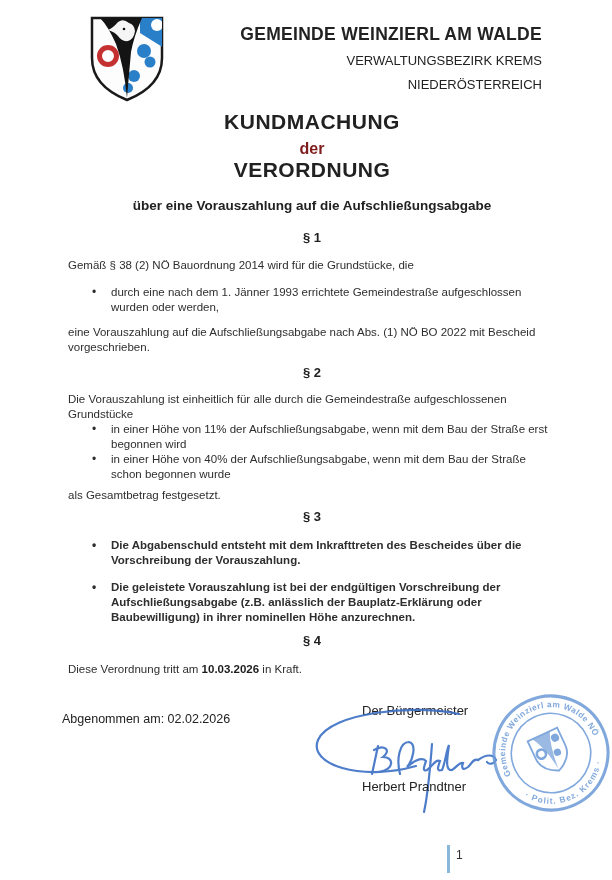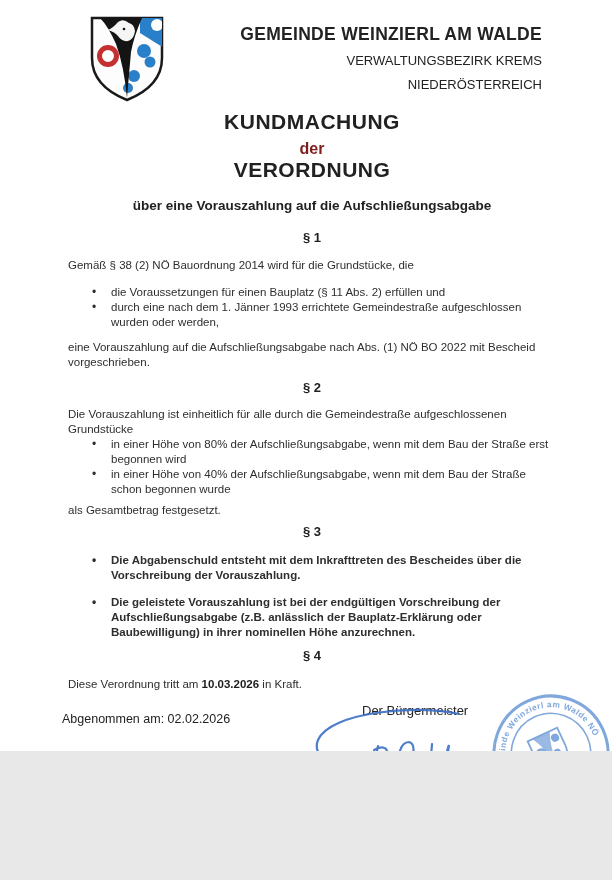--- a/index.html
+++ b/index.html
@@ -1,19 +1,19 @@
 <!DOCTYPE html>
 <html><head>
 <meta charset="utf-8">
 <style>
   * { margin:0; padding:0; box-sizing:border-box; }
   html,body { background:#e8e8e8; }
   .page {
     position:relative;
-    width:612px; height:751px;
+    width:612px; height:880px;
     background:#ffffff;
     font-family:"Liberation Sans", sans-serif;
     color:#2e2e2e;
     overflow:hidden;
     margin:0 auto;
   }
   
   .crest { position:absolute; left:88px; top:16px; }
   .header-text { position:absolute; right:70px; top:24px; text-align:right; color:#222; }
   .header-municipality { font-size:17.5px; font-weight:bold; letter-spacing:0.3px; }
@@ -91,29 +91,28 @@
 
   <div class="content">
     <div class="title-1">KUNDMACHUNG</div>
     <div class="title-2">der</div>
     <div class="title-3">VERORDNUNG</div>
     <div class="subject">über eine Vorauszahlung auf die Aufschließungsabgabe</div>
 
     <div class="para-heading s1h">§ 1</div>
     <p class="body-p s1intro">Gemäß § 38 (2) NÖ Bauordnung 2014 wird für die Grundstücke, die</p>
     <ul class="doc-list s1ul">
-      <li>die Voraussetzungen für einen Bauplatz (§ 11 Abs. 2) erfüllen und</li>
       <li>durch eine nach dem 1. Jänner 1993 errichtete Gemeindestraße aufgeschlossen wurden oder werden,</li>
     </ul>
     <p class="body-p s1outro">eine Vorauszahlung auf die Aufschließungsabgabe nach Abs. (1) NÖ BO 2022 mit Bescheid vorgeschrieben.</p>
 
     <div class="para-heading s2h">§ 2</div>
     <p class="body-p s2intro">Die Vorauszahlung ist einheitlich für alle durch die Gemeindestraße aufgeschlossenen Grundstücke</p>
     <ul class="doc-list s2ul">
-      <li>in einer Höhe von 80% der Aufschließungsabgabe, wenn mit dem Bau der Straße erst begonnen wird</li>
+      <li>in einer Höhe von 11% der Aufschließungsabgabe, wenn mit dem Bau der Straße erst begonnen wird</li>
       <li>in einer Höhe von 40% der Aufschließungsabgabe, wenn mit dem Bau der Straße schon begonnen wurde</li>
     </ul>
     <p class="body-p s2outro">als Gesamtbetrag festgesetzt.</p>
 
     <div class="para-heading s3h">§ 3</div>
     <ul class="doc-list s3ul">
       <li>Die Abgabenschuld entsteht mit dem Inkrafttreten des Bescheides über die Vorschreibung der Vorauszahlung.</li>
       <li>Die geleistete Vorauszahlung ist bei der endgültigen Vorschreibung der Aufschließungsabgabe (z.B. anlässlich der Bauplatz-Erklärung oder Baubewilligung) in ihrer nominellen Höhe anzurechnen.</li>
     </ul>
 

